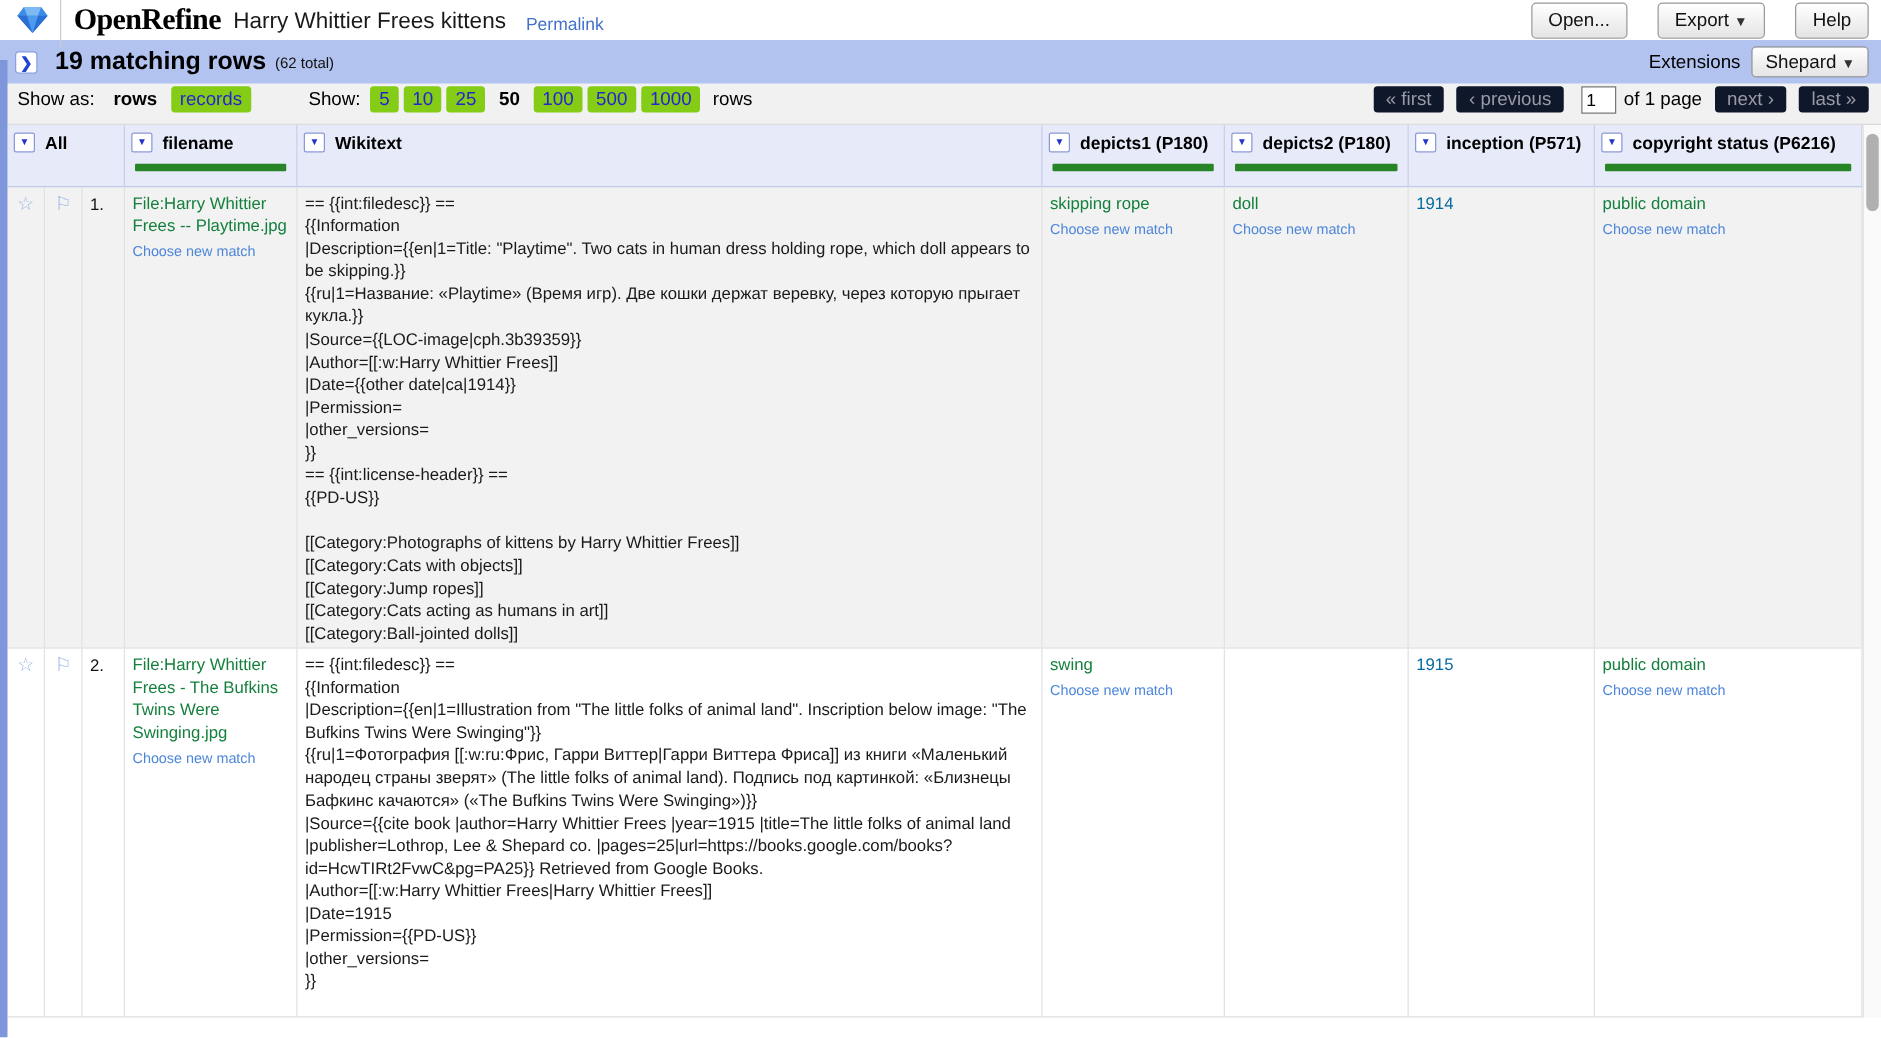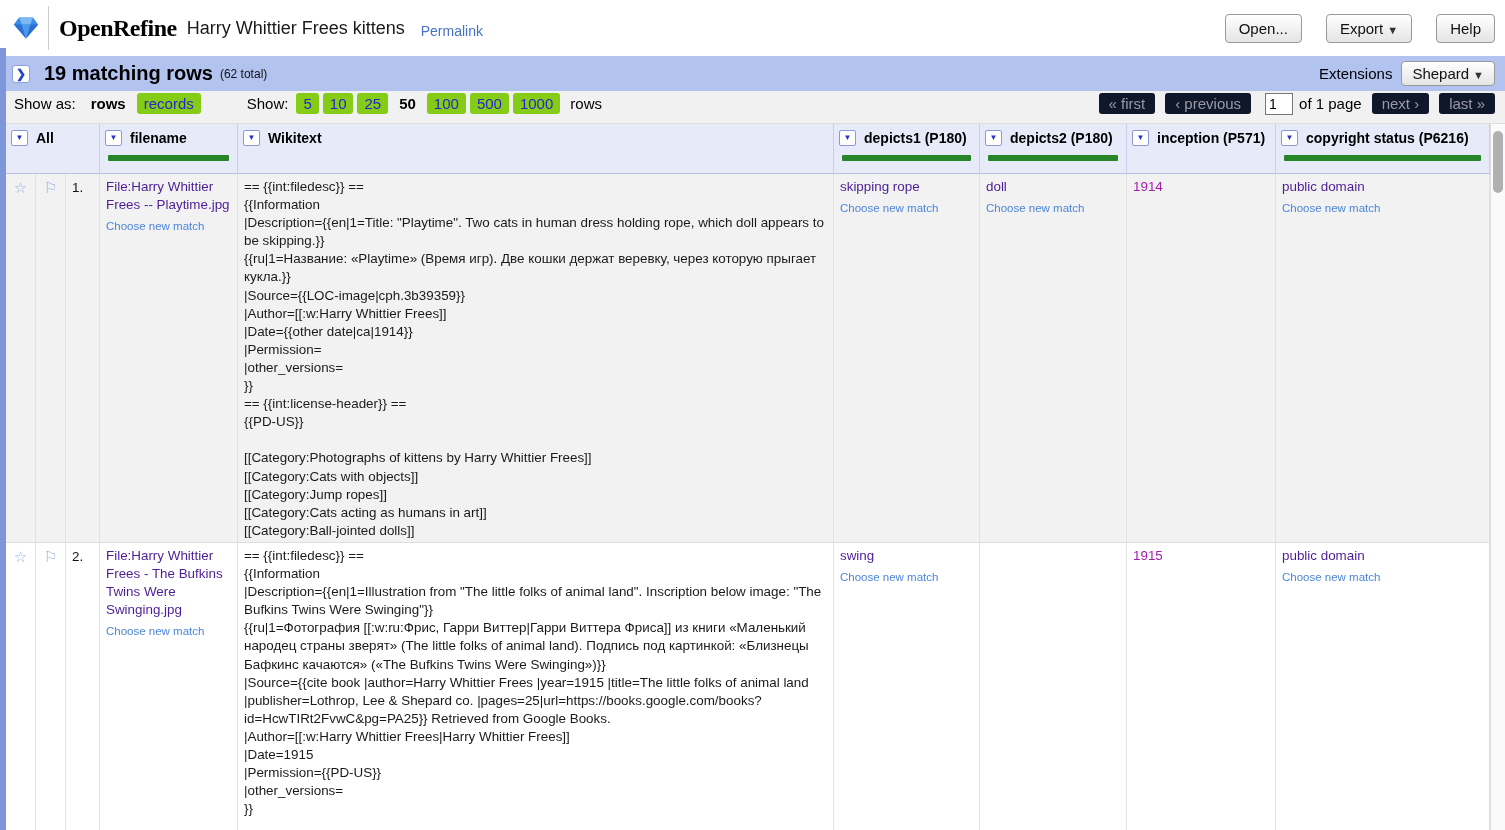--- a/index.html
+++ b/index.html
@@ -1,21 +1,21 @@
 <!DOCTYPE html>
 <html><head>
 <meta charset="utf-8">
 <style>
   * { box-sizing: border-box; margin: 0; padding: 0; }
   html,body { width:1505px; height:830px; overflow:hidden; background:#fff;
     font-family:"Liberation Sans", sans-serif; color:#111; }
   .page { position:relative; width:1505px; height:830px; }
 
   
-  .topbar { height:56px; display:flex; align-items:center; padding:0 10px 0 12px; background:#fff; }
+  .topbar { height:32px; display:flex; align-items:center; padding:0 10px 0 12px; background:#fff; }
   .logo-gem { width:28px; height:26px; margin-right:8px; }
   .logo-divider { width:1px; height:44px; background:#ccc; margin-right:10px; }
   .logo-text { font-family:"Liberation Serif", serif; font-weight:bold; font-size:24px; color:#000; letter-spacing:-0.5px; }
   .project-title { font-size:18px; color:#1a1a1a; margin-left:10px; white-space:nowrap; }
   .permalink { font-size:14px; color:#4472c8; margin-left:16px; margin-top:6px; text-decoration:none; cursor:pointer; }
   .topbar-spacer { flex:1; }
   .btn { background:linear-gradient(#ffffff,#e4e4e4); border:1px solid #999; border-radius:4px;
          padding:5px 13px; font-size:15px; color:#111; cursor:pointer; white-space:nowrap; }
   .topbar .btn { margin-left:24px; }
   .caret { font-size:11px; color:#333; margin-left:4px; }
@@ -60,23 +60,23 @@
 
   .row { display:flex; border-bottom:1px solid #dedede; }
   .row-even { background:#f2f2f2; }
   .row-odd  { background:#ffffff; }
   .row1 { height:369px; } .row2 { height:295px; }
   .cell { padding:4px 6px; border-right:1px solid #e2e2e2; overflow:hidden; font-size:13.4px; line-height:18.1px; }
   .c-star{width:30px; text-align:center; padding-top:5px;} .c-flag{width:30px; text-align:center; padding-top:5px;}
   .c-idx{width:34px; padding-top:5px;}
   .star-icon, .flag-icon { color:#9db4e6; font-size:15px; cursor:pointer; }
   .wikitext { white-space:pre-wrap; word-break:break-word; color:#1a1a1a; }
-  .cell-link { color:#4c1d95; cursor:pointer; text-decoration:none; display:inline;text-align:right; }
+  .cell-link { color:#15803d; cursor:pointer; text-decoration:none; display:inline;text-align:right; }
   .choose-link { display:block; font-size:11.5px; color:#4d86d9; margin-top:3px; cursor:pointer; text-decoration:none; }
-  .plain-val { color:#a21caf; }
+  .plain-val { color:#0369a1; }
 
   
   .scroll-col { width:15px; background:#fafafa; border-left:1px solid #ddd; position:relative; }
   .scroll-thumb { position:absolute; top:7px; left:2px; width:10px; height:62px; background:#b0b0b0; border-radius:6px; }
 </style>
 </head>
 <body>
 
 <div class="page">
 

